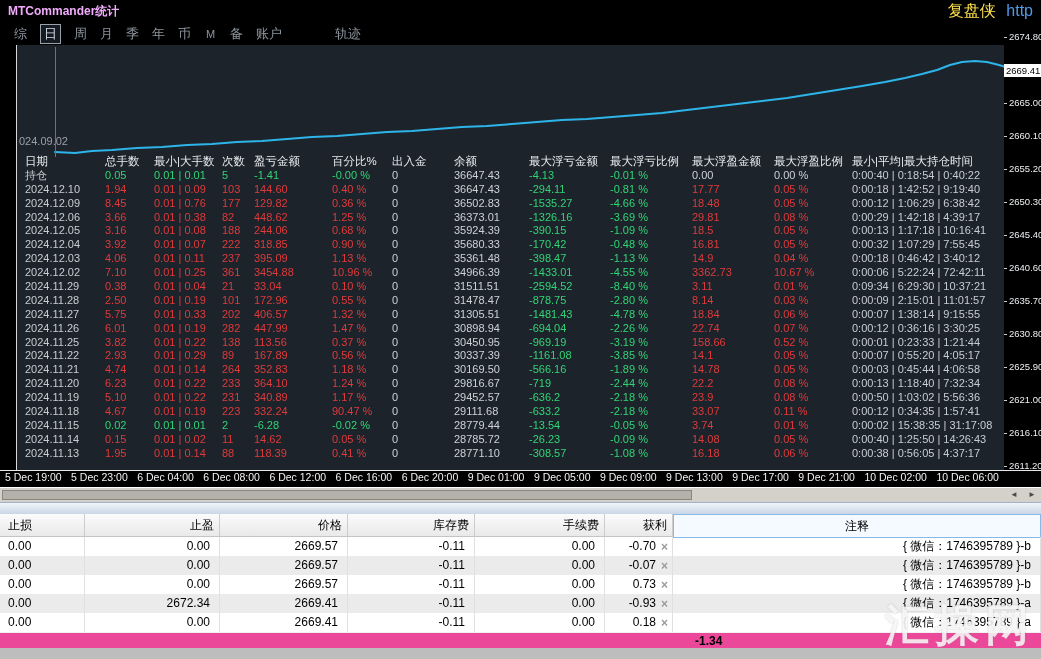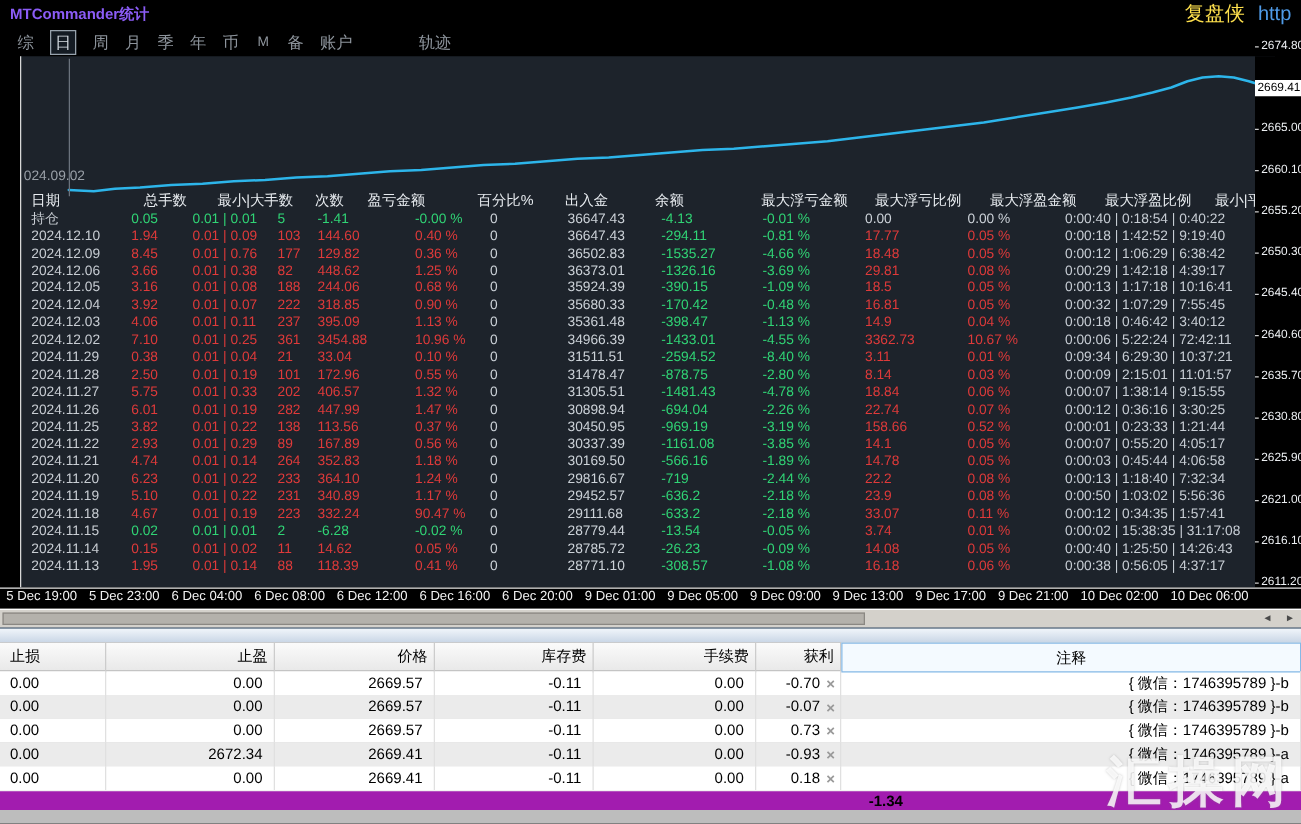--- a/index.html
+++ b/index.html
@@ -4,21 +4,21 @@
 <style>
   * { margin:0; padding:0; box-sizing:border-box; }
   html,body { background:#000; }
   .app {
     position:relative; width:1041px; height:659px; overflow:hidden;
     font-family:"Liberation Sans","DejaVu Sans",sans-serif; background:#000;
   }
   
   .titlebar { position:absolute; top:0; left:0; width:1041px; height:22px; background:#000;
     display:flex; align-items:center; justify-content:space-between; padding:0 8px; }
-  .titlebar .ttl { color:#8b5cf6; font-size:12px; font-weight:bold; }
+  .titlebar .ttl { color:#f0abfc; font-size:12px; font-weight:bold; }
   .tb-right { font-size:16px; }
   .tb-right .brand { color:#ffe14d; margin-right:6px; }
   .tb-right .blink { color:#4f9be8; }
   
   .menubar { position:absolute; top:22px; left:0; width:1041px; height:23px; background:#000;
     display:flex; align-items:center; padding-left:14px; }
   .mi { color:#8d949c; font-size:13px; margin-right:13px; min-width:13px; text-align:center;
     cursor:default; }
   .mi.sel { color:#d6dce2; border:1px solid #97a2ac; background:#141b23; padding:0 3px; }
   .mi.small { font-size:11px; }
@@ -26,21 +26,21 @@
   
   .chart-panel { position:absolute; top:45px; left:16px; width:1004px; height:425px;
     background:#1d232b; border-left:1px solid #d8d8d8; }
   .chart-panel svg { position:absolute; top:0; left:0; }
   .axis-v { position:absolute; left:38px; top:2px; width:1px; height:110px; background:#6a727c; }
   .corner-label { position:absolute; left:2px; top:90px; color:#9aa0a8; font-size:11px; }
   
   .stats-table { position:absolute; left:0; top:110px; width:1004px; font-size:11px; }
   .srow { display:grid; grid-template-columns:80px 49px 68px 32px 78px 60px 62px 75px 81px 82px 82px 78px 1fr;
     padding-left:8px; height:13.9px; line-height:13.9px; white-space:nowrap; }
-  .srow.hdr { color:#e8ecf0; font-size:11.5px;gap:10px; }
+  .srow.hdr { color:#e8ecf0; font-size:11.5px; }
   .c-date { color:#c8cdd3; }
   .c-red { color:#df3a3a; }
   .c-green { color:#30d475; }
   .c-white { color:#ccd2d8; }
   .c-time { color:#c7cdd4; }
   
   .price-scale { position:absolute; top:45px; left:1004px; width:37px; height:425px; background:#000; }
   .ptick { position:absolute; left:0; width:37px; height:12px; line-height:12px;
     color:#eceff2; font-size:9.5px; padding-left:5px; white-space:nowrap; }
   .ptick::before { content:""; position:absolute; left:0; top:6px; width:3px; height:1px; background:#cfcfcf; }
@@ -71,21 +71,21 @@
   .orow.hdr .oc { line-height:22px; border-right:1px solid #cccccc; text-align:right; padding-right:5px; }
   .orow.hdr .oc.first { text-align:left; padding-left:8px; }
   .orow.hdr .oc.cmt { background:#f4faff; border:1px solid #86b9e6; text-align:center; padding-right:0; }
   .orow.r { height:19px; background:#fff; }
   .orow.r.alt { background:#ebebeb; }
   .orow.r .oc { line-height:19px; border-right:1px solid #e0e0e0; text-align:right; padding-right:9px;
     white-space:nowrap; overflow:hidden; }
   .orow.r .oc.first { text-align:left; padding-left:8px; }
   .orow.r .oc.profit { display:flex; justify-content:flex-end; align-items:center; gap:5px; padding-right:4px; }
   .xclose { color:#9a9a9a; font-size:12px; font-weight:bold; line-height:1; cursor:default; }
-  .osummary { position:relative; height:16px; background:#a21caf; border-top:1px solid #f2f2f2; }
+  .osummary { position:relative; height:16px; background:#ec4899; border-top:1px solid #f2f2f2; }
   .osummary .val { position:absolute; left:695px; top:0; line-height:16px; font-weight:bold; }
   .obottom { height:11px; background:#bdbdbd; }
   
   .watermark { position:absolute; right:6px; bottom:4px; font-size:44px; font-weight:bold;
     letter-spacing:6px; color:rgba(255,255,255,0.82); text-shadow:0 0 2px rgba(130,130,130,0.45);
     pointer-events:none; z-index:9; }
 </style>
 </head>
 <body>
 

